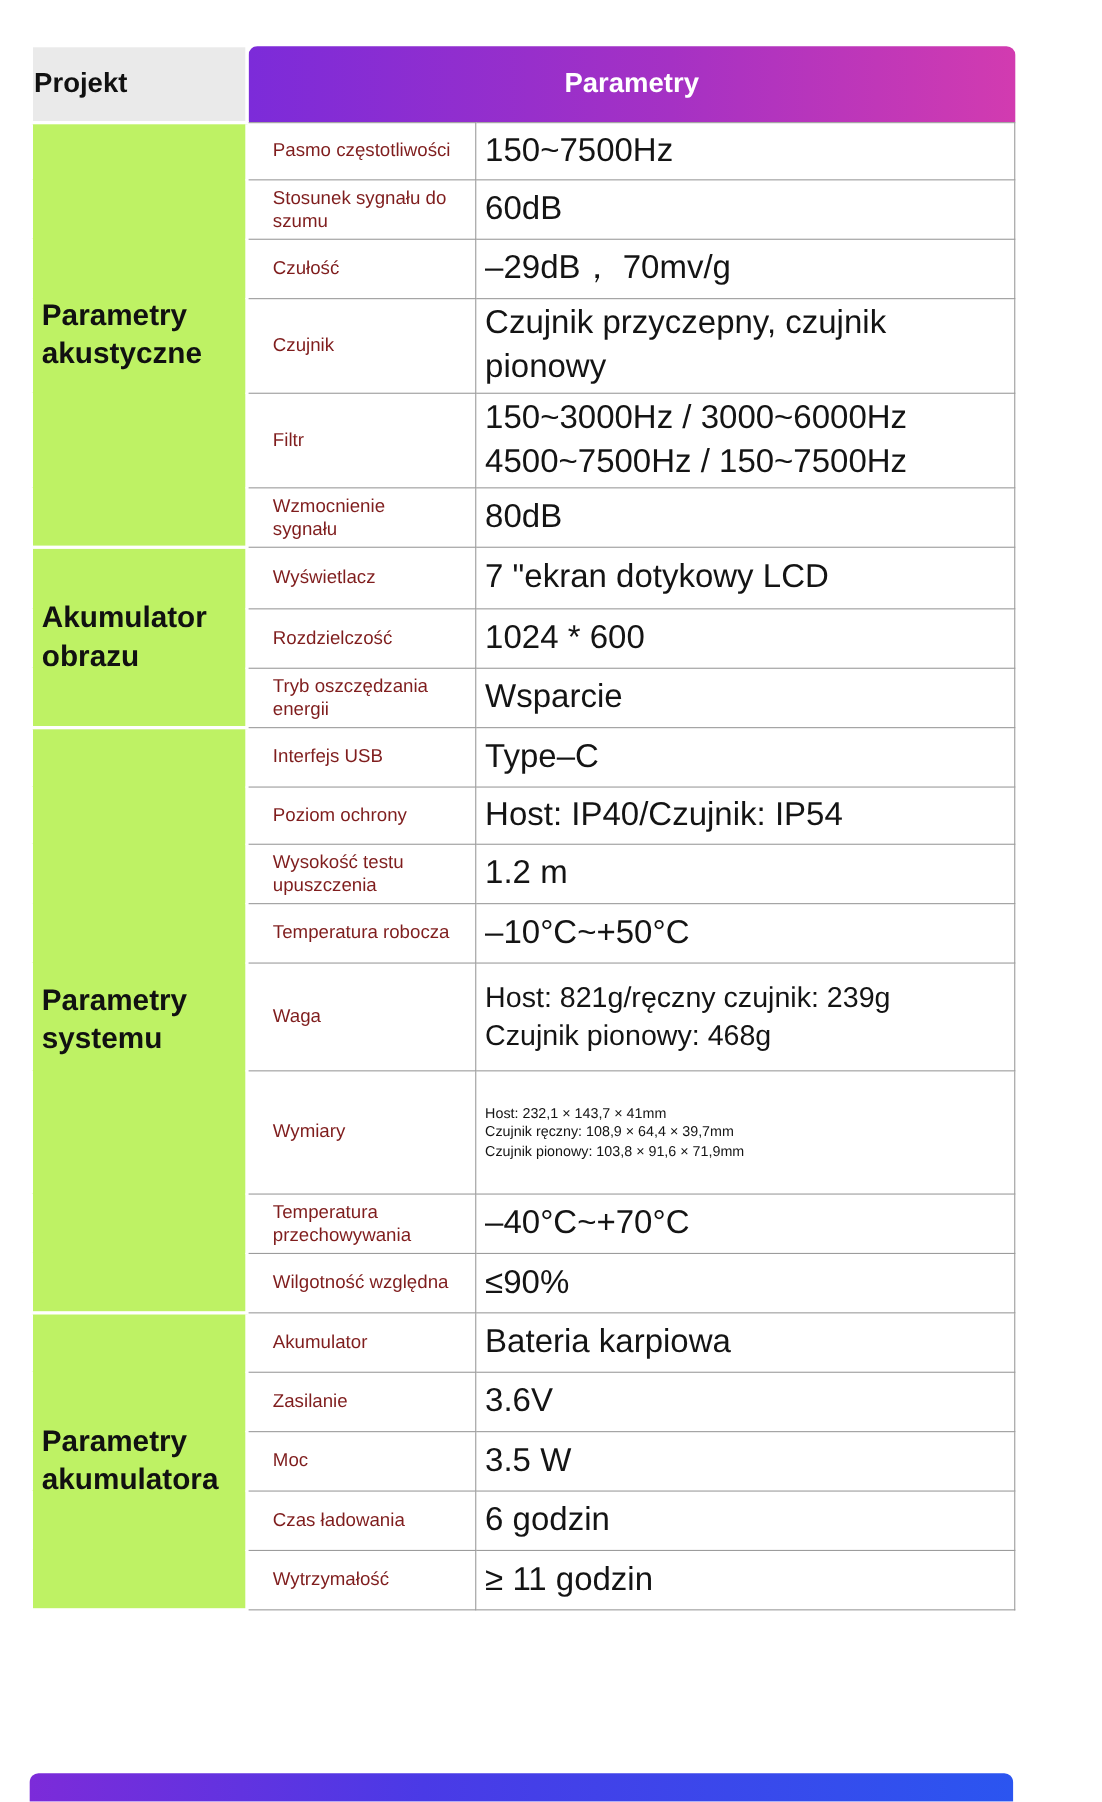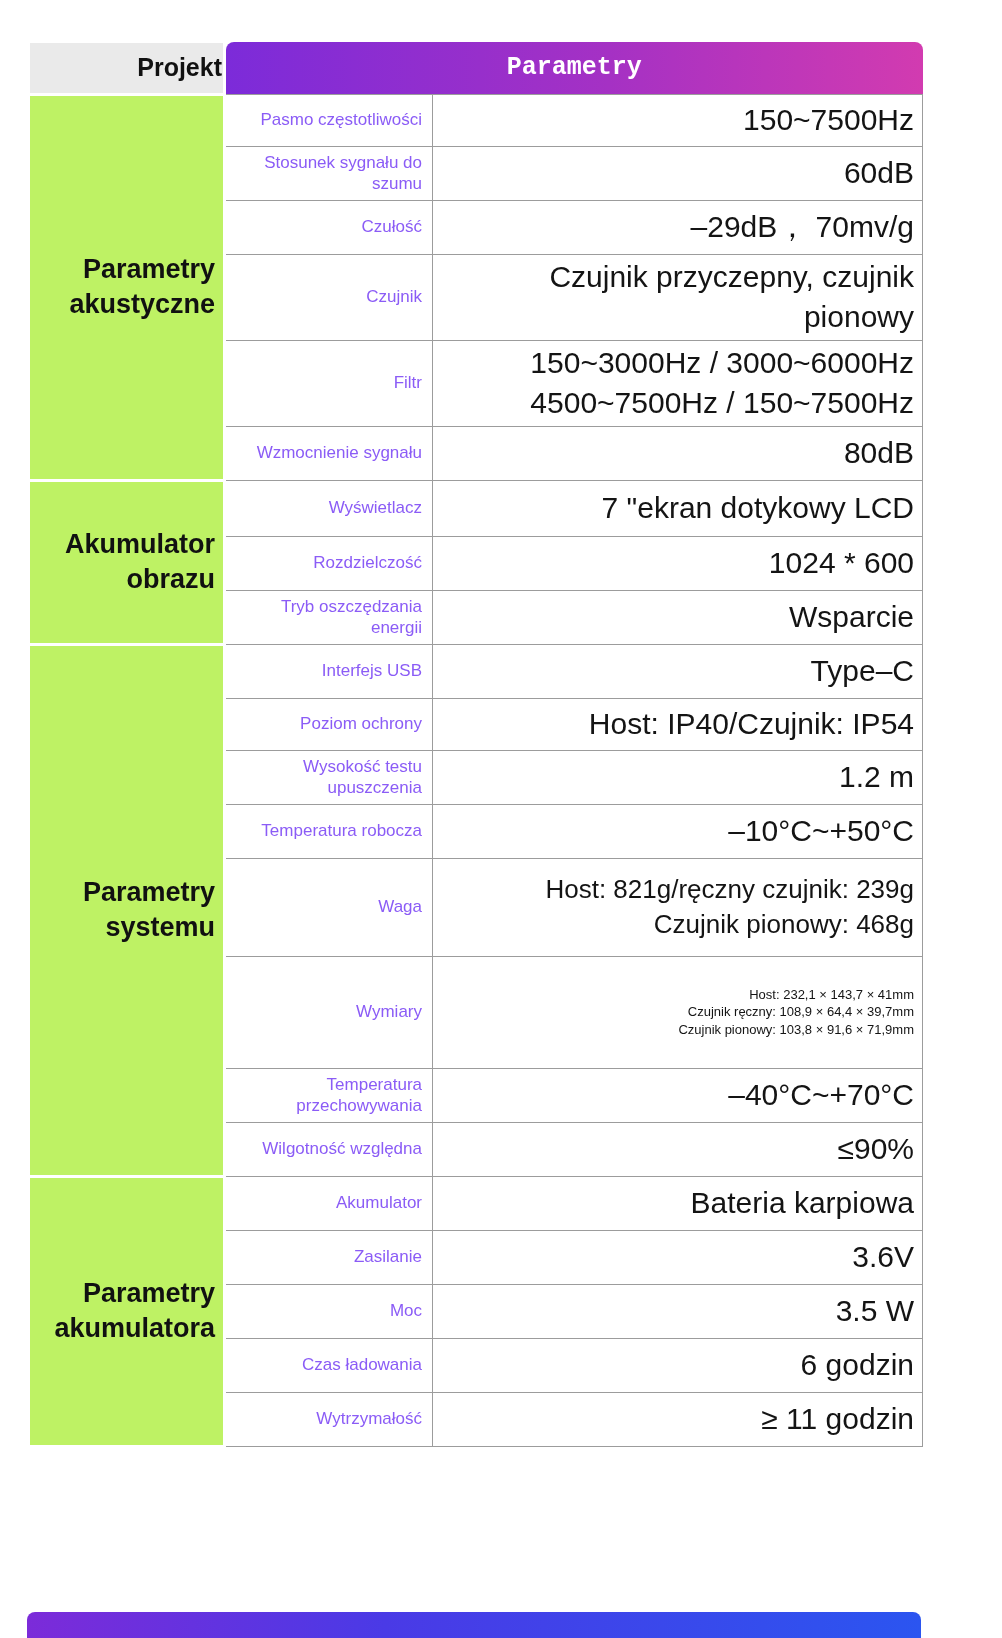--- a/index.html
+++ b/index.html
@@ -28,21 +28,21 @@
   table.spec-table {
     border-collapse: collapse;
     table-layout: fixed;
     margin: 40px 0 0 27px;
     width: 894px;
   }
   col.c-cat { width: 196px; }
   col.c-lbl { width: 208px; }
   col.c-val { width: 490px; }
 
-  td { vertical-align: middle; text-align: right; }
+  td { vertical-align: middle; text-align: left; }
 
   
   tr.h52 { height: 52px; }
   tr.h54 { height: 54px; }
   tr.h56 { height: 56px; }
   tr.h78 { height: 78px; }
   tr.h98 { height: 98px; }
   tr.h112 { height: 112px; }
 
   td.cat-head {
@@ -50,46 +50,45 @@
     border: 3px solid #ffffff;
     font-size: 25px;
     font-weight: bold;
     color: #111111;
   }
   td.param-head {
     border: none;
     padding: 0;
   }
   td.param-head .grad {
-    height: 52px;
+    height: 69px;
     display: flex;
     align-items: center;
     justify-content: center;
     background: linear-gradient(90deg, #7c2bd9 0%, #a531c4 55%, #d23bb0 100%);
     border-radius: 8px 8px 0 0;
     color: #ffffff;
     font-size: 25px;
     font-weight: bold;
-    font-family: Liberation Mono, monospace;
   }
   td.cat {
     background: #bef264;
     border: 3px solid #ffffff;
     font-size: 27px;
     font-weight: bold;
     color: #111111;
     line-height: 1.3;
     padding: 0 8px;
   }
   td.lbl {
     border: 1px solid #9c9c9c;
     font-size: 17px;
-    color: #8b5cf6;
+    color: #7f1d1d;
     line-height: 1.25;
-    padding: 2px 10px;
+    padding: 2px 22px;
   }
   td.val {
     border: 1px solid #9c9c9c;
     font-size: 30px;
     color: #141414;
     line-height: 1.35;
     white-space: pre-line;
     padding: 2px 8px;
   }
   td.val-md { font-size: 26px; }

